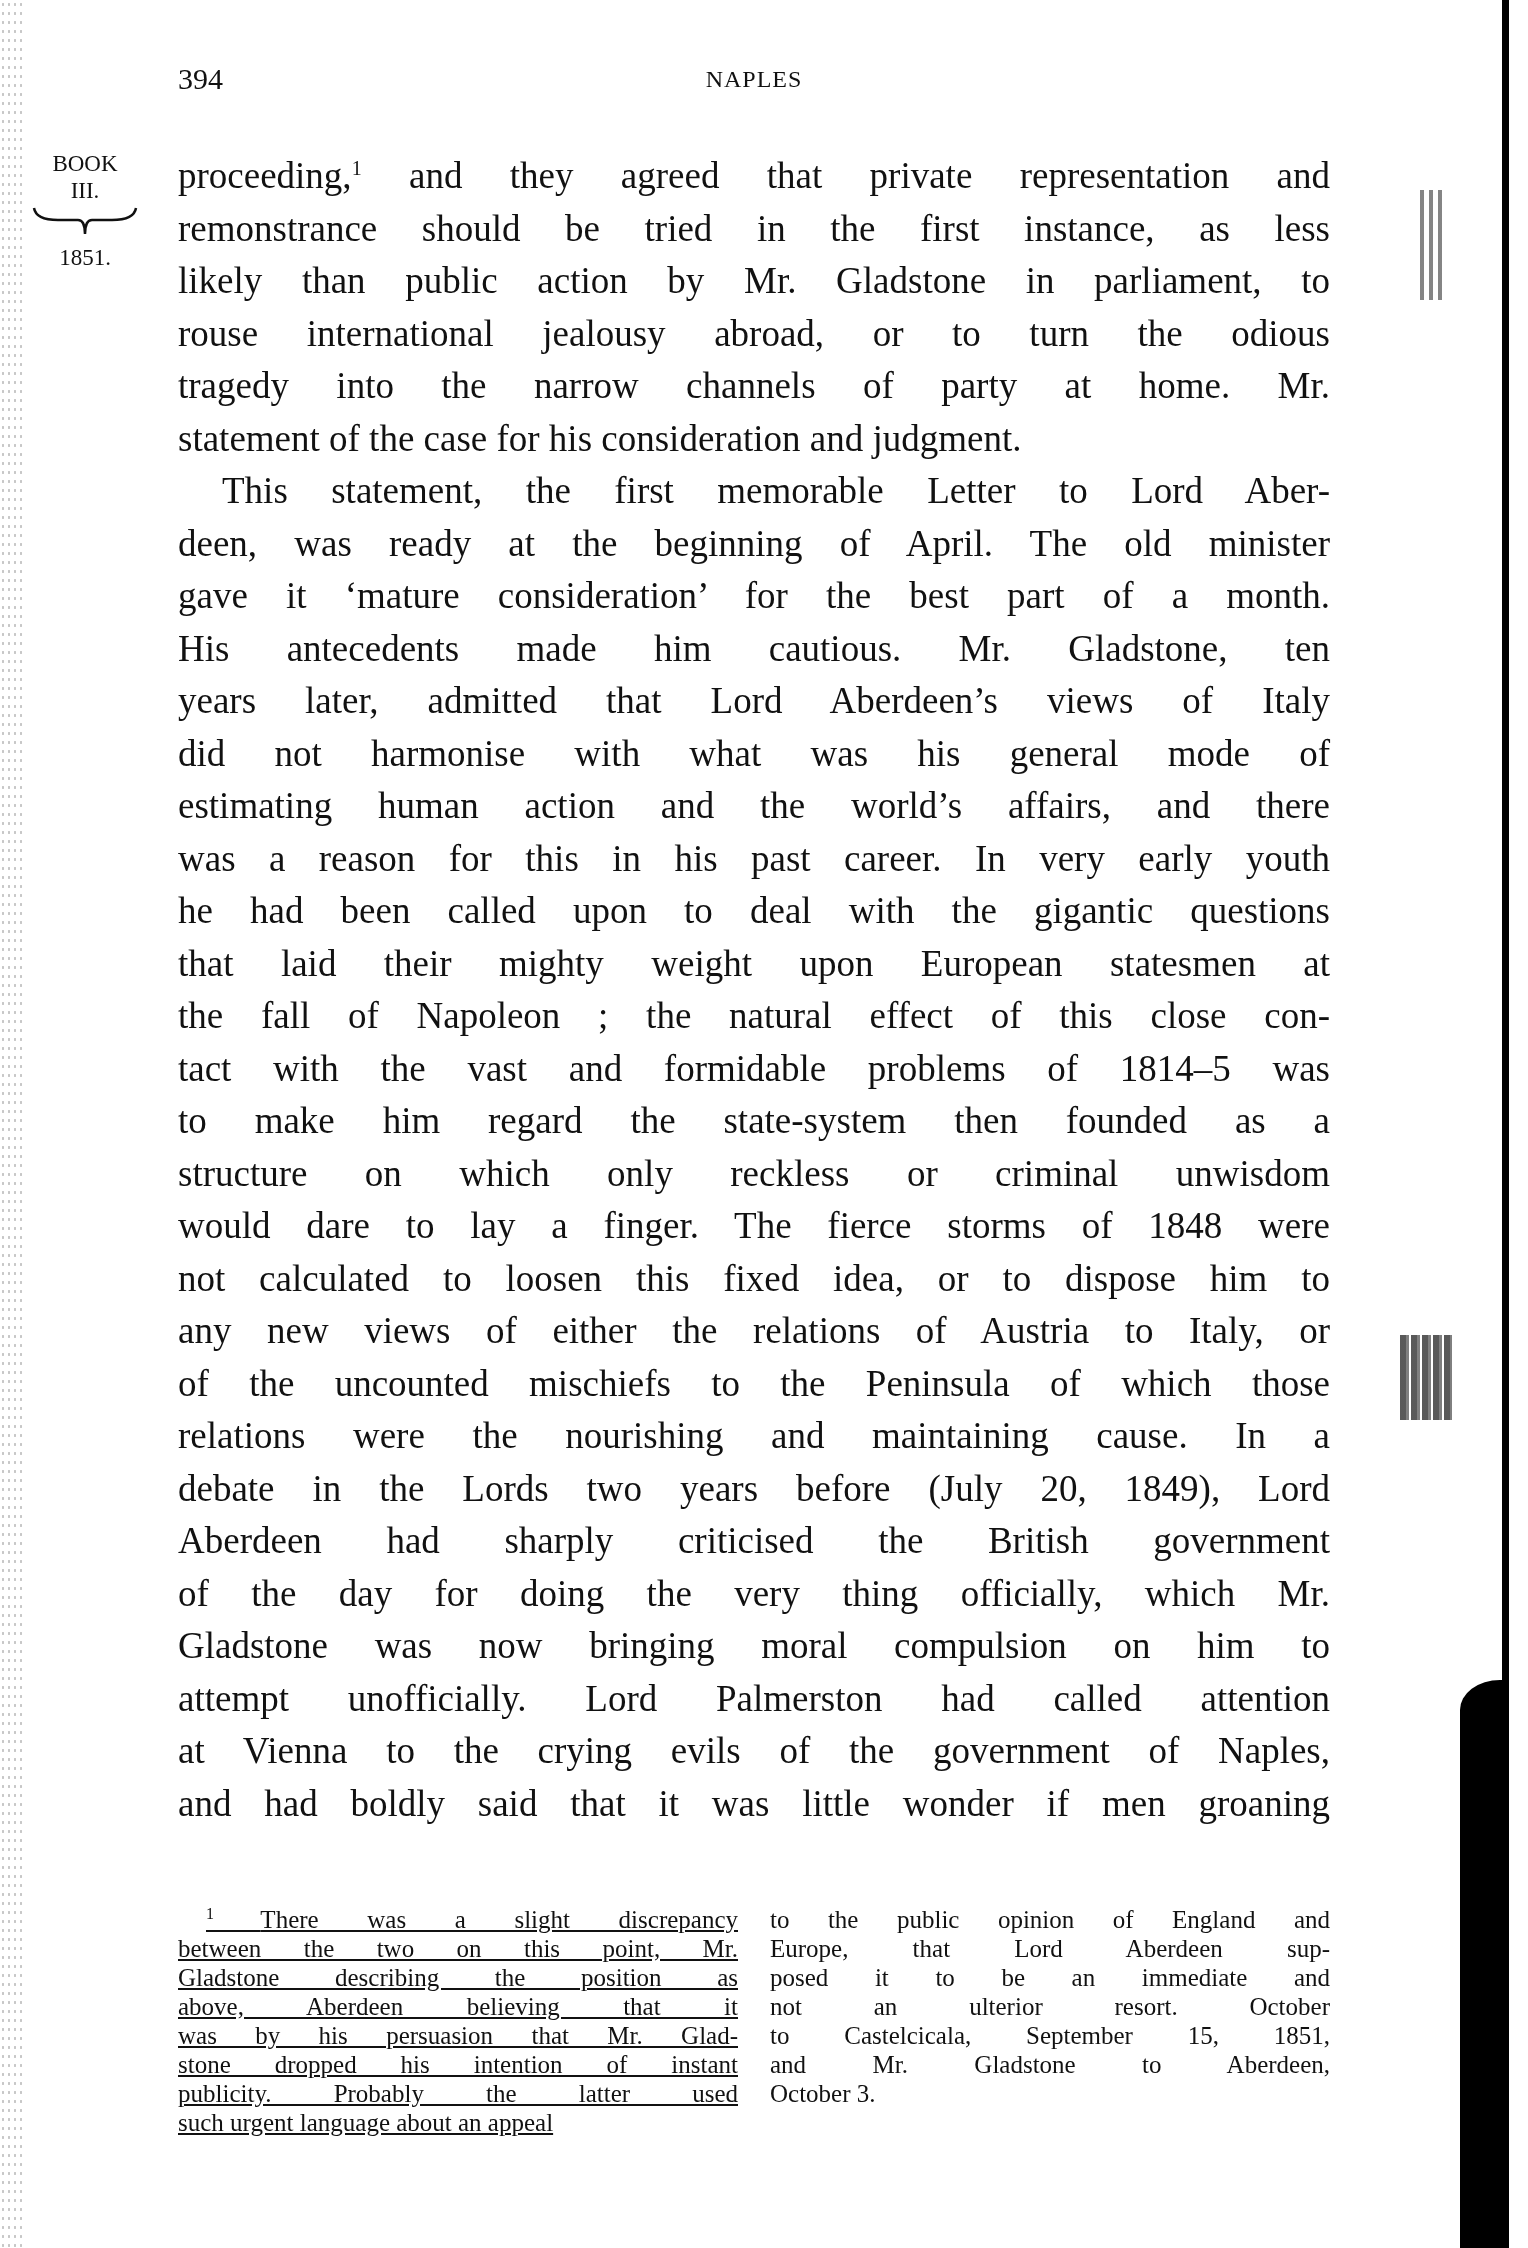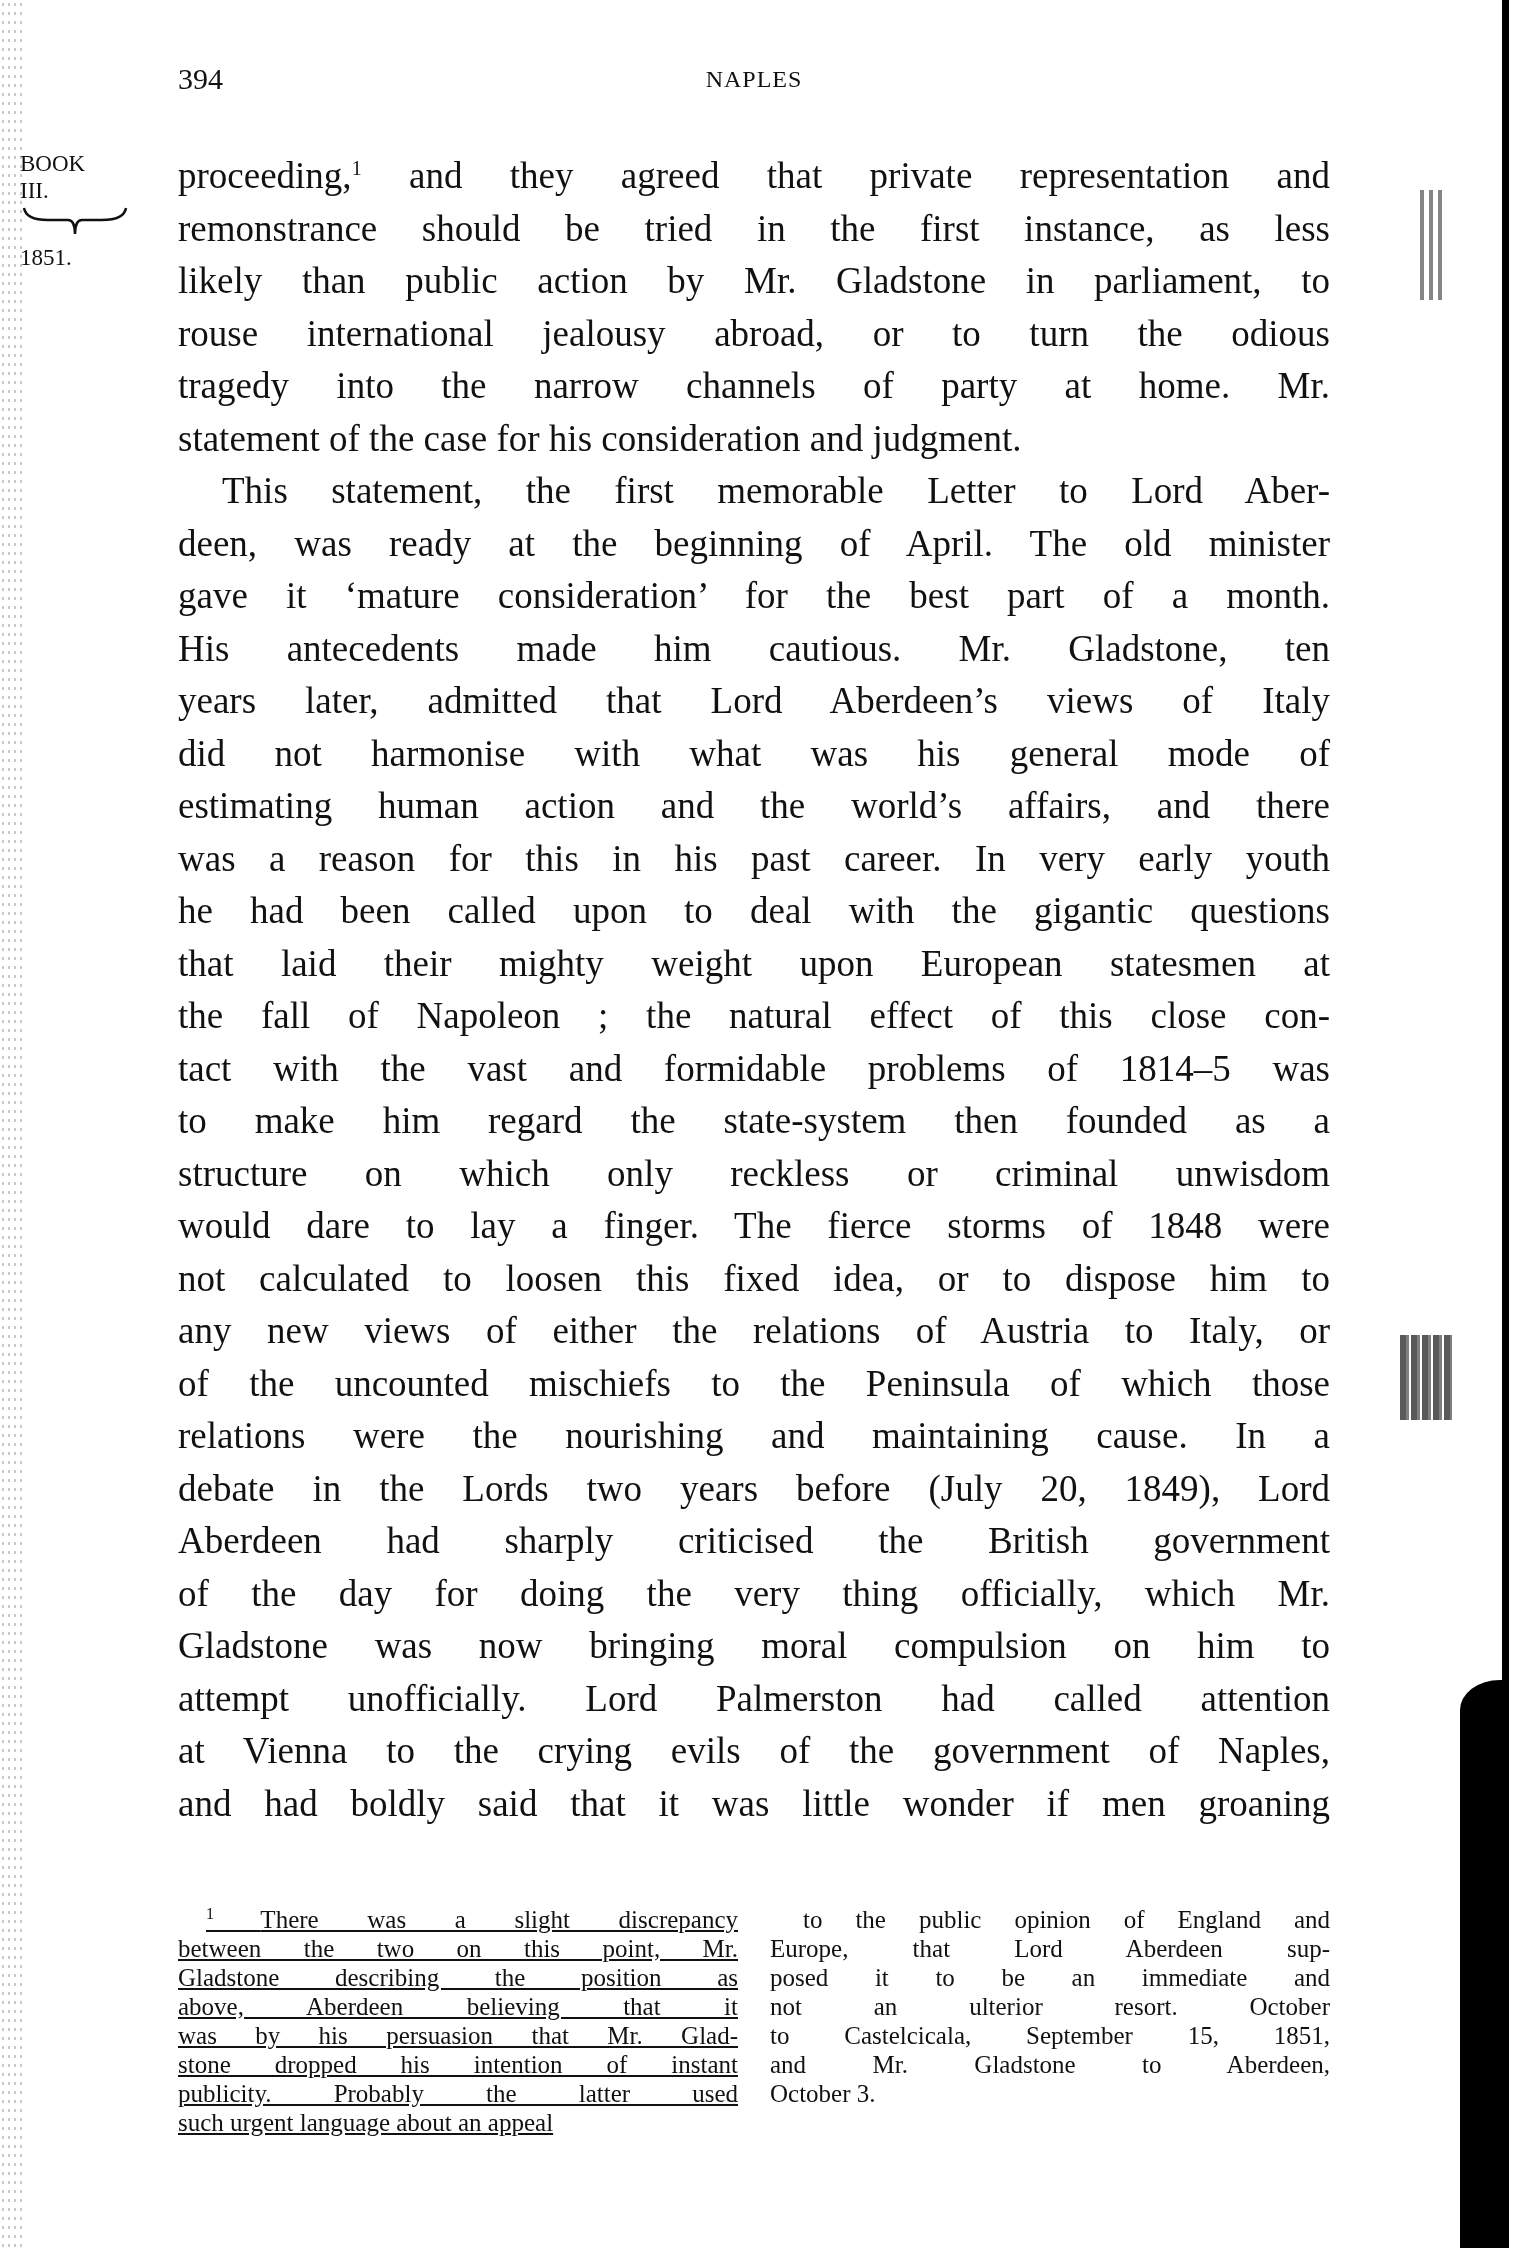--- a/index.html
+++ b/index.html
@@ -12,21 +12,21 @@
     .smudge-1 { position: absolute; left: 1420px; top: 190px; width: 22px; height: 110px;
       background: repeating-linear-gradient(90deg, #333 0 4px, transparent 4px 9px); opacity: 0.6; }
     .smudge-2 { position: absolute; left: 1400px; top: 1335px; width: 52px; height: 85px;
       background: repeating-linear-gradient(90deg, #222 0 6px, #555 6px 9px, transparent 9px 11px); opacity: 0.75; }
     .smudge-3 { position: absolute; left: 1460px; top: 1680px; width: 48px; height: 568px;
       background: #000; border-top-left-radius: 40px 30px; }
     .running-head { position: absolute; top: 62px; left: 178px; width: 1152px; height: 40px; }
     .page-number { position: absolute; left: 0; top: 0; font-size: 30px; }
     .running-title { position: absolute; left: 0; right: 0; top: 4px; text-align: center;
       font-size: 24px; letter-spacing: 1px; }
-    .margin-note { position: absolute; left: 20px; top: 150px; width: 130px; text-align: left; font-size: 23px; line-height: 27px; }
+    .margin-note { position: absolute; left: 20px; top: 150px; width: 130px; text-align: center; font-size: 23px; line-height: 27px; }
     .margin-note .brace { width: 110px; height: 34px; margin: 0 auto; }
     .body-text { position: absolute; left: 178px; top: 150px; width: 1152px;
       font-size: 37px; line-height: 52.5px; }
     .body-text p { margin: 0; }
     .line { display: block; text-align: justify; text-align-last: justify; white-space: nowrap; height: 52.5px; }
     .line.last { text-align-last: left; }
     .line.indent { padding-left: 44px; }
     sup { font-size: 20px; line-height: 0; }
     .footnotes { position: absolute; top: 1905px; left: 178px; width: 1152px; font-size: 25px; line-height: 29px; }
     .fn-col { position: absolute; top: 0; width: 560px; }
@@ -100,21 +100,21 @@
       <span class="line" style="height: 29px; padding-left: 28px;"><sup style="font-size: 16px;">1 </sup><span>There was a slight discrepancy</span></span>
       <span class="line" style="height: 29px;">between the two on this point, Mr.</span>
       <span class="line" style="height: 29px;">Gladstone describing the position as</span>
       <span class="line" style="height: 29px;">above, Aberdeen believing that it</span>
       <span class="line" style="height: 29px;">was by his persuasion that Mr. Glad-</span>
       <span class="line" style="height: 29px;">stone dropped his intention of instant</span>
       <span class="line" style="height: 29px;">publicity. Probably the latter used</span>
       <span class="line last" style="height: 29px;">such urgent language about an appeal</span>
     </div>
   <div class="fn-col right" id="fn-right">
-      <span class="line" style="height: 29px; margin-left: 33px;">to the public opinion of England and</span>
+      <span class="line" style="height: 29px;">to the public opinion of England and</span>
       <span class="line" style="height: 29px;">Europe, that Lord Aberdeen sup-</span>
       <span class="line" style="height: 29px;">posed it to be an immediate and</span>
       <span class="line" style="height: 29px;">not an ulterior resort. October</span>
       <span class="line" style="height: 29px;">to Castelcicala, September 15, 1851,</span>
       <span class="line" style="height: 29px;">and Mr. Gladstone to Aberdeen,</span>
       <span class="line last" style="height: 29px;">October 3.</span>
     </div>
 </section>
 
 </body></html>

